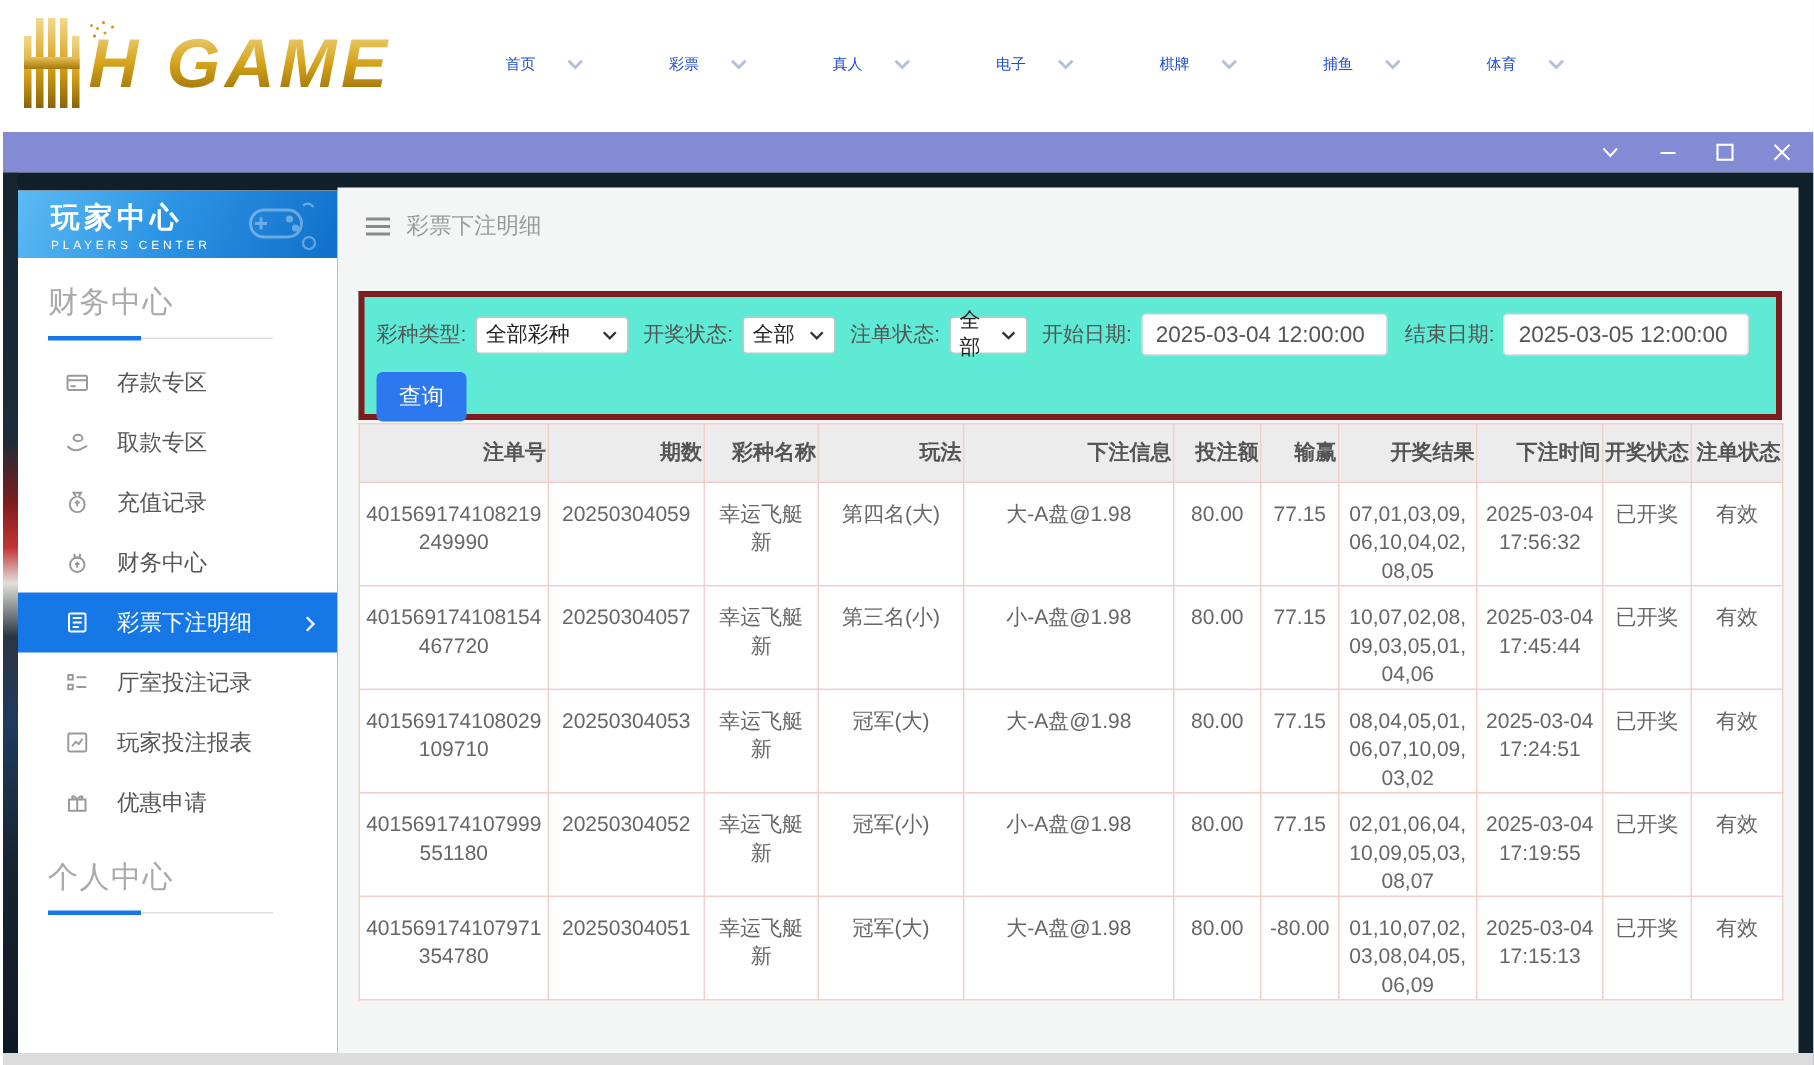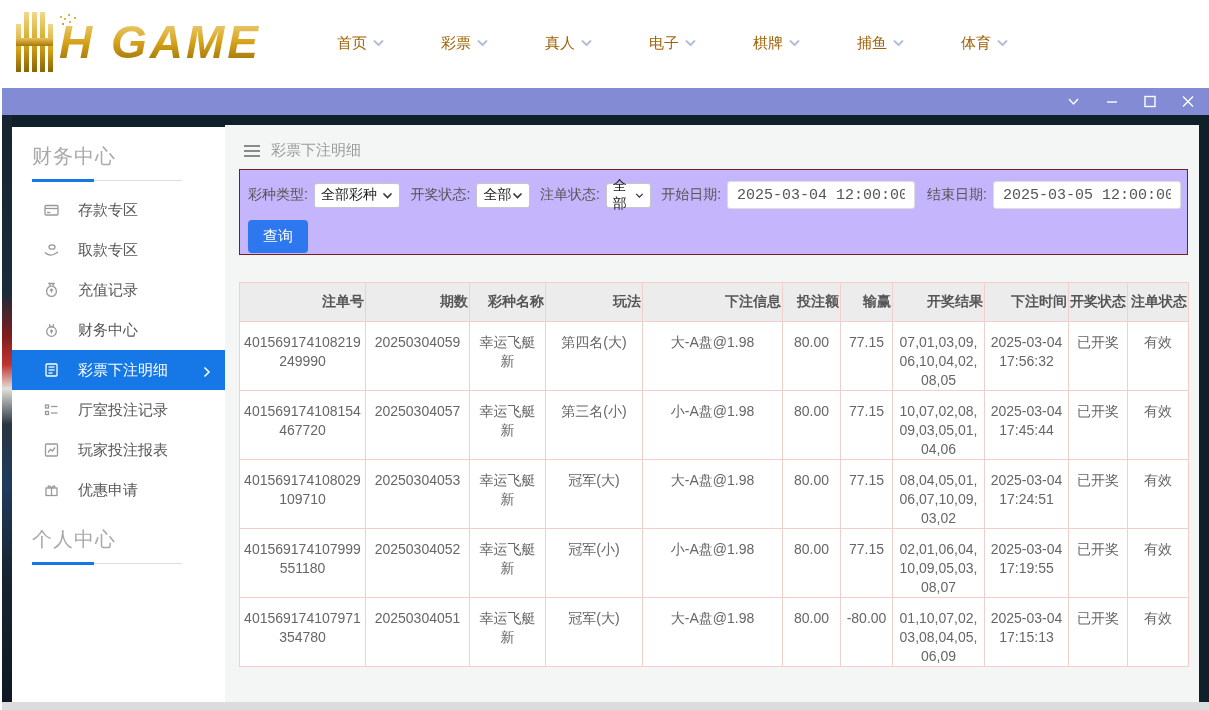--- a/index.html
+++ b/index.html
@@ -12,21 +12,21 @@
   .logo-stripes { position:relative; display:flex; gap:3px; align-items:flex-end; height:60px; margin-right:6px; }
   .logo-stripes .bar { width:5px; background:linear-gradient(180deg,#f2d98c 0%,#d4a017 55%,#8a6508 100%); }
   .logo-stripes::after { content:""; position:absolute; left:0; right:0; top:26px; height:8px;
       background:linear-gradient(180deg,#e8c257,#a87708); }
   .logo-dots { position:absolute; left:44px; top:4px; width:2px; height:2px; background:#d4a017; border-radius:50%;
       box-shadow:4px 2px 0 #d4a017, 8px -2px 0 #c9920f, 2px 7px 0 #b8860b, 9px 5px 0 #d4a017, 14px 1px 0 #c9920f; }
   .logo-text { font-size:46px; font-weight:bold; font-style:italic; letter-spacing:3px; line-height:60px;
       background:linear-gradient(180deg,#f2d98c 8%,#d4a017 52%,#8a6508 96%);
       -webkit-background-clip:text; background-clip:text; color:transparent; }
   .topnav { position:absolute; left:337px; top:0; height:86px; display:flex; align-items:center; gap:56px; }
-  .nav-item { display:flex; align-items:center; gap:5px; font-size:15px; color:#a16207; cursor:pointer; }
+  .nav-item { display:flex; align-items:center; gap:20px; font-size:10px; color:#1d4ed8; cursor:pointer; }
 
   
   .titlebar { position:absolute; left:2px; top:88px; width:1207px; height:27px; background:#828bd3;
       display:flex; justify-content:flex-end; align-items:center; gap:24px; padding-right:14px; }
   .tb-ctl { display:flex; align-items:center; cursor:pointer; }
 
   
   .window { position:absolute; left:2px; top:115px; width:1207px; height:595px; background:#10202b; overflow:hidden; }
   .left-art { position:absolute; left:0; top:0; width:10px; height:100%;
       background:linear-gradient(180deg,#15242f 0%,#1c2c3a 30%,#7e1d1d 37%,#c23434 42%,#e3e0da 46%,#2a3542 52%,#1f3a5e 62%,#17242f 78%,#0e1822 100%); }
@@ -47,30 +47,30 @@
   .sb-item { height:40px; display:flex; align-items:center; padding-left:30px; gap:18px;
       color:#555; font-size:15px; cursor:pointer; position:relative; }
   .sb-item .icn { width:18px; height:18px; display:flex; align-items:center; justify-content:center; }
   .sb-item.active { background:#1678e6; color:#fff; }
   .sb-item .chev-r { position:absolute; right:14px; top:14px; }
 
   
   .main { position:absolute; left:223px; top:10px; width:974px; height:684px; bottom:8px; background:#f4f6f5; height:577px; }
   .breadcrumb { display:flex; align-items:center; gap:10px; padding:16px 0 0 18px; color:#9a9a9a; font-size:15px; }
 
-  .filter-card { position:absolute; left:14px; top:44px; width:949px; height:86px; background:#c4b5fd; border:1px solid #7f1d1d; }
+  .filter-card { position:absolute; left:14px; top:69px; width:949px; height:86px; background:#5eead4; border:4px solid #7f1d1d; }
   .filter-row { display:flex; align-items:center; padding:11px 0 0 8px; gap:6px; font-size:14px; color:#555; }
   .flabel { white-space:nowrap; }
   .select { border:1px solid #c6c6c6; border-radius:3px; height:25px; background:#fff; color:#222;
       display:flex; align-items:center; justify-content:space-between; padding:0 6px; cursor:pointer; margin-right:4px; }
   .sel-lottery { width:102px; }
   .sel-draw { width:62px; }
   .sel-order { width:52px; }
   .dateinput { border:1px solid #ddd; border-radius:3px; height:28px; padding:0 9px; font-size:15px; color:#555;
-      width:188px; font-family:Liberation Mono, monospace; background:#fff; margin-right:6px; }
+      width:164px; font-family:Liberation Sans, sans-serif; background:#fff; margin-right:6px; }
   .btn-query { margin:11px 0 0 8px; background:#2d78ee; color:#fff; border:none; border-radius:4px;
       font-size:15px; padding:7px 15px; cursor:pointer; font-family:"Liberation Sans",sans-serif; }
 
   .table-wrap { position:absolute; left:14px; top:157px; width:949px; }
   table.bets { border-collapse:collapse; table-layout:fixed; width:949px; font-size:14px; }
   table.bets th { background:#ececec; color:#555; font-weight:bold; height:39px;
       border:1px solid #f2cfc9; padding:0 1px; font-size:14px;text-align:right; }
   table.bets td { border:1px solid #f2cfc9; background:#fff; color:#666; text-align:center;
       vertical-align:top; padding:11px 3px 0 3px; height:65px; word-break:break-all; line-height:19px;margin-top:32px; }
 </style>
@@ -155,20 +155,32 @@
     <svg width="14" height="13" viewBox="0 0 14 13">
         <path d="M2 1.5 L12 11.5 M12 1.5 L2 11.5" stroke="#fff" stroke-width="1.4"></path>
       </svg>
   </span>
 </div>
 
 <div class="window">
   <div class="left-art"></div>
 
   <div class="sidebar">
+    <div class="sb-header">
+      <div class="sb-title">玩家中心</div>
+      <div class="sb-sub">PLAYERS CENTER</div>
+      <svg class="sb-gamepad" width="52" height="34" viewBox="0 0 52 34">
+        <rect x="6" y="6" width="34" height="18" rx="9" fill="none" stroke="#fff" stroke-width="2"></rect>
+        <circle cx="32" cy="12" r="2.4" fill="#fff"></circle>
+          <circle cx="36" cy="18" r="2.4" fill="#fff"></circle>
+        <path d="M13 11 v8 M9 15 h8" stroke="#fff" stroke-width="2" fill="none"></path>
+        <circle cx="45" cy="28" r="4" fill="none" stroke="#fff" stroke-width="1.5"></circle>
+        <path d="M41 3 q4 -3 7 1" stroke="#fff" stroke-width="1.5" fill="none"></path>
+      </svg>
+    </div>
 
     <div class="sb-section-title">财务中心</div>
     <div class="sb-underline">
         <div class="blue"></div>
         <div class="grey"></div>
       </div>
 
     <div class="sb-menu">
       <div class="sb-item">
         <span class="icn">

